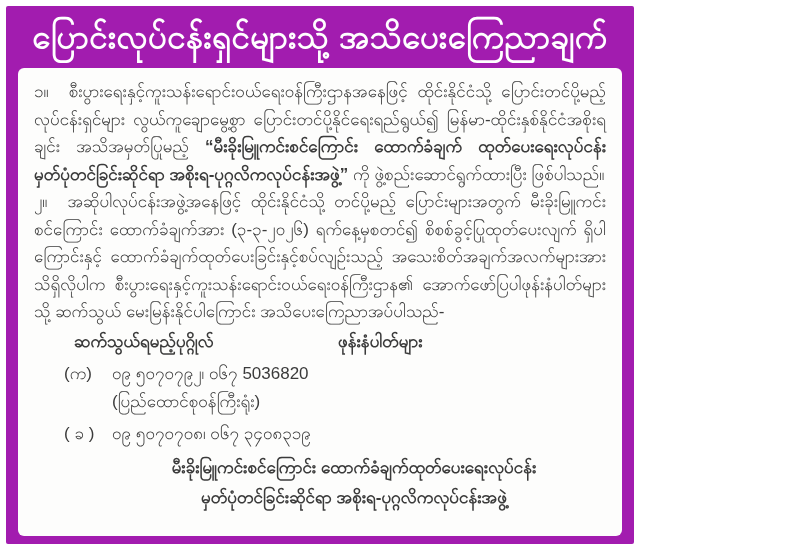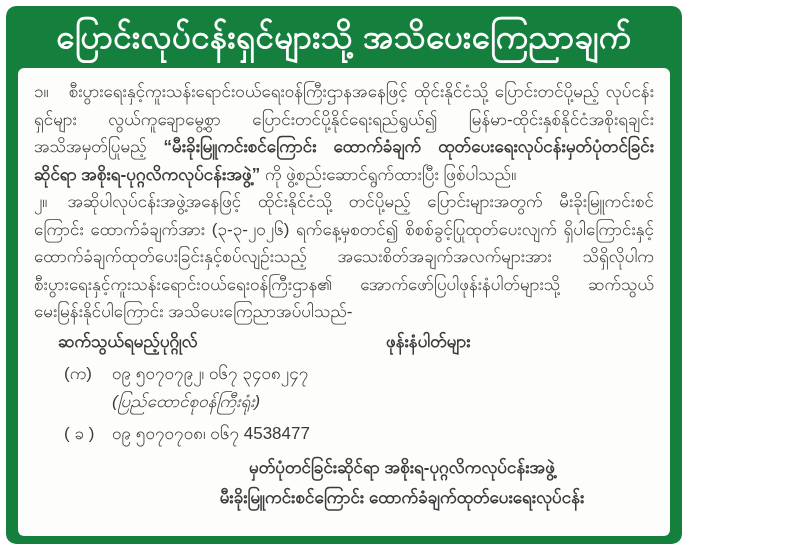--- a/index.html
+++ b/index.html
@@ -8,24 +8,24 @@
     width: 800px;
     height: 550px;
     background: #ffffff;
     font-family: "Liberation Sans", sans-serif;
     overflow: hidden;
   }
   .frame {
     position: absolute;
     left: 6px;
     top: 6px;
-    width: 676px;
+    width: 628px;
     height: 538px;
-    background: #15803d;
-    border-radius: 10px;
+    background: #a21caf;
+    border-radius: 2px;
   }
   .banner {
     height: 62px;
     display: flex;
     align-items: center;
     justify-content: center;
     color: #ffffff;
     font-weight: bold;
     font-size: 33px;
     letter-spacing: 0.5px;
@@ -53,33 +53,32 @@
   .para-number {
     display: inline-block;
     margin-right: 20px;
   }
   .bold { font-weight: bold; }
   .contact-head {
     display: flex;
     font-weight: bold;
     margin: 2px 0 0 0;
   }
-  .contact-head .person-col { margin-left: 24px; flex: 1; }
+  .contact-head .person-col { margin-left: 40px; flex: 1; }
   .contact-head .phone-col  { width: 268px; }
   .contact-row {
     display: flex;
     margin-top: 5px;
   }
   .contact-row .label-col { margin-left: 30px; width: 48px; }
   .contact-row .name-col  { flex: 1; }
   .contact-row .phone-col { width: 268px; }
   .office-line {
     margin-left: 78px;
     line-height: 27px;
-    font-style: italic;
   }
   .signature {
     margin: 6px 12px 0 auto;
     width: 480px;
     text-align: center;
     font-weight: bold;
     line-height: 30px;
   }
 </style>
 </head>
@@ -95,28 +94,28 @@
 
     <p class="para"><span class="para-number">၂။</span><span>အဆိုပါလုပ်ငန်းအဖွဲ့အနေဖြင့် ထိုင်းနိုင်ငံသို့ တင်ပို့မည့် ပြောင်းများအတွက် မီးခိုးမြူကင်းစင်ကြောင်း ထောက်ခံချက်အား (၃-၃-၂၀၂၆) ရက်နေ့မှစတင်၍ စိစစ်ခွင့်ပြုထုတ်ပေးလျက် ရှိပါကြောင်းနှင့် ထောက်ခံချက်ထုတ်ပေးခြင်းနှင့်စပ်လျဉ်းသည့် အသေးစိတ်အချက်အလက်များအား သိရှိလိုပါက စီးပွားရေးနှင့်ကူးသန်းရောင်းဝယ်ရေးဝန်ကြီးဌာန၏ အောက်ဖော်ပြပါဖုန်းနံပါတ်များသို့ ဆက်သွယ် မေးမြန်းနိုင်ပါကြောင်း အသိပေးကြေညာအပ်ပါသည်-</span></p>
 
     <div class="contact-head">
       <span class="person-col">ဆက်သွယ်ရမည့်ပုဂ္ဂိုလ်</span>
       <span class="phone-col">ဖုန်းနံပါတ်များ</span>
     </div>
 
     <div class="contact-row">
       <span class="label-col">(က)</span>
-      <span class="phone-col">၀၉ ၅၀၇၀၇၉၂၊ ၀၆၇ ၃၄၀၈၂၄၇</span>
+      <span class="phone-col">၀၉ ၅၀၇၀၇၉၂၊ ၀၆၇ 5036820</span>
     </div>
     <div class="office-line">(ပြည်ထောင်စုဝန်ကြီးရုံး)</div>
 
     <div class="contact-row">
       <span class="label-col">( ခ )</span>
-      <span class="phone-col">၀၉ ၅၀၇၀၇၀၈၊ ၀၆၇ 4538477</span>
+      <span class="phone-col">၀၉ ၅၀၇၀၇၀၈၊ ၀၆၇ ၃၄၀၈၃၁၉</span>
     </div>
 
     <div class="signature">
+      <div>မီးခိုးမြူကင်းစင်ကြောင်း ထောက်ခံချက်ထုတ်ပေးရေးလုပ်ငန်း</div>
       <div>မှတ်ပုံတင်ခြင်းဆိုင်ရာ အစိုးရ-ပုဂ္ဂလိကလုပ်ငန်းအဖွဲ့</div>
-      <div>မီးခိုးမြူကင်းစင်ကြောင်း ထောက်ခံချက်ထုတ်ပေးရေးလုပ်ငန်း</div>
     </div>
 
   </div>
 </div>
 
 </body></html>

